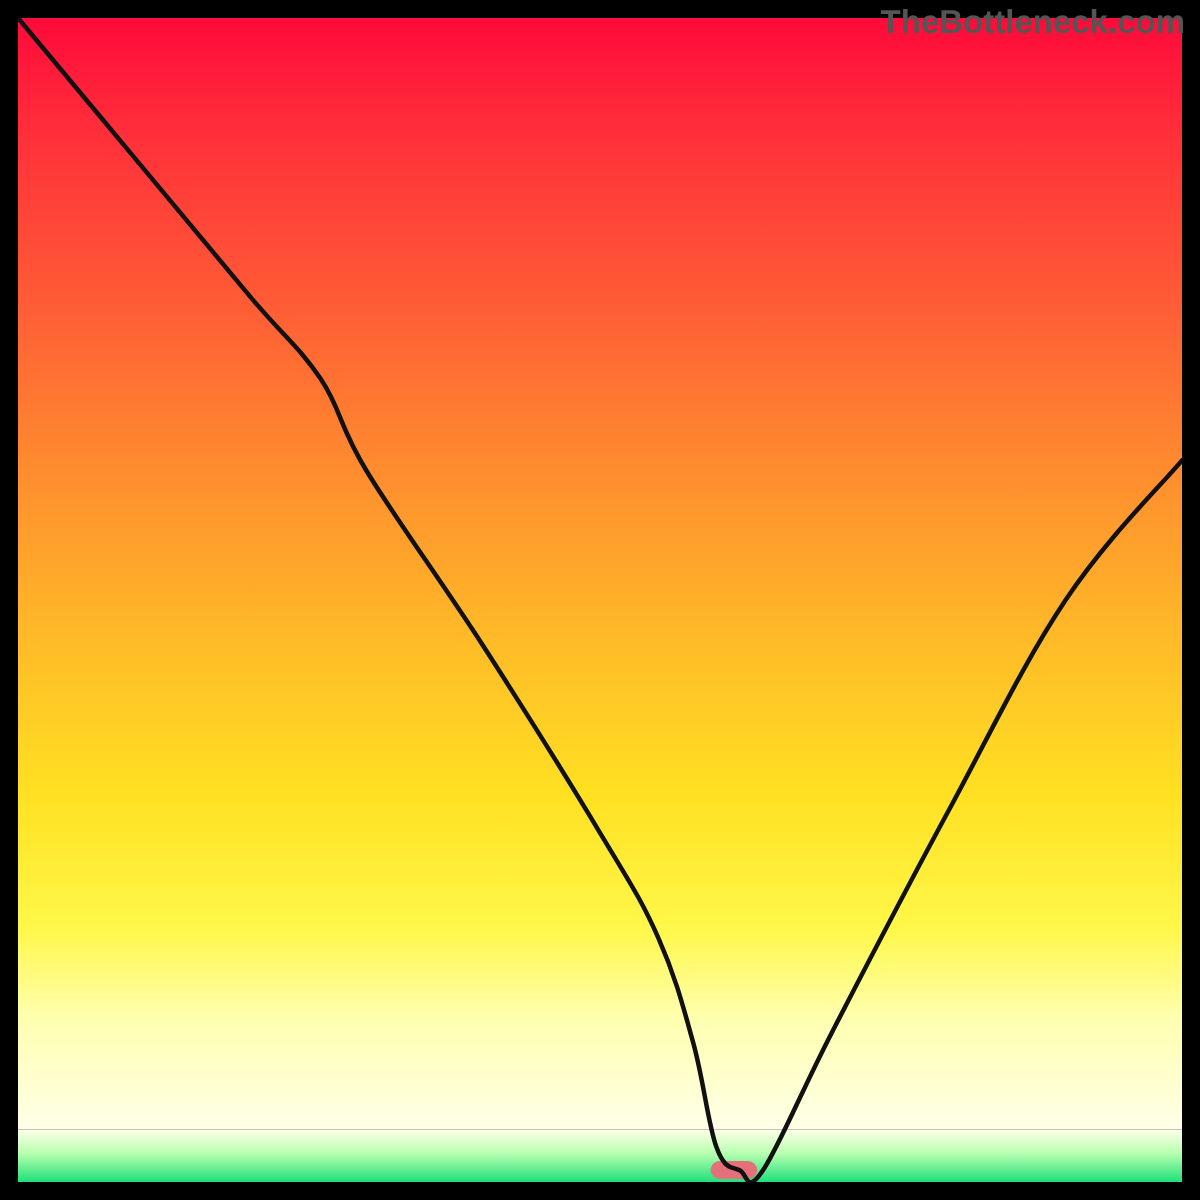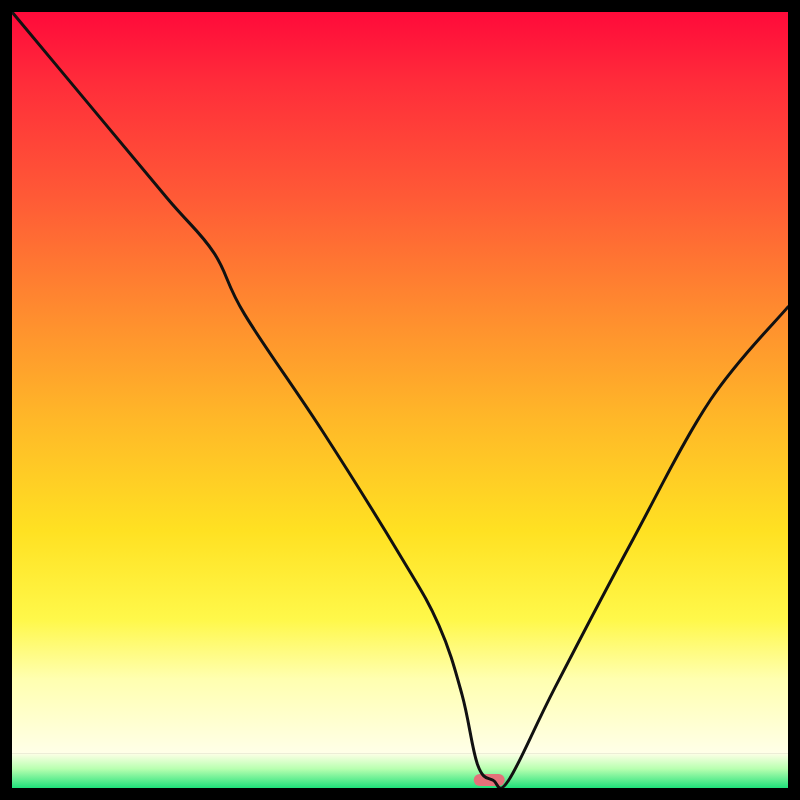--- a/index.html
+++ b/index.html
@@ -51,13 +51,14 @@
           <stop offset="100%" stop-color="#1fe07a"></stop>
         </linearGradient>
       </defs>
       <rect x="0" y="0" width="800" height="800" fill="#000"></rect>
       <rect x="12" y="12" width="776" height="741.0799999999999" fill="url(#gUp)"></rect>
       <rect x="12" y="753.0799999999999" width="776" height="34.92000000000007" fill="url(#gLo)"></rect>
       <rect x="473.72" y="774" width="31.04" height="12" rx="6" ry="6" fill="#e4717a"></rect>
       <path d="M 12 12 C 25.968000000000004 28.761599999999998, 61.664 71.5968, 89.60000000000001 105.11999999999999 C 117.53600000000002 138.64319999999998, 144.8512 171.70079999999996, 167.20000000000002 198.23999999999998 C 189.54880000000003 224.7792, 199.79200000000003 231.60800000000003, 213.76000000000002 252.56000000000003 C 227.728 273.51200000000006, 225.24479999999997 282.5136, 244.79999999999998 314.64 C 264.35519999999997 346.7664, 294.46400000000006 387.73920000000004, 322.40000000000003 431.04 C 350.336 474.3408, 379.048 520.28, 400 555.1999999999999 C 420.952 590.1199999999999, 427.6256 599.8976, 438.8 625.0400000000001 C 449.9744 650.1824000000001, 455.096 669.7376, 462.08 694.88 C 469.06399999999996 720.0224, 472.01279999999997 749.3552, 477.59999999999997 764.72 C 483.18719999999996 780.0848000000001, 487.5328 777.4464, 493.12 780.24 C 498.7072 783.0336, 497.4656 797.0016, 508.64 780.24 C 519.8144 763.4784, 532.8512 730.4208, 555.1999999999999 687.12 C 577.5487999999999 643.8192, 604.864 591.3616, 632.8000000000001 539.68 C 660.7360000000001 487.99839999999995, 682.4639999999999 441.904, 710.4 400 C 738.336 358.096, 774.032 323.6416, 788 306.88" fill="none" stroke="#111111" stroke-width="3" stroke-linecap="round" stroke-linejoin="round"></path>
       <rect x="6" y="6" width="788" height="788" fill="none" stroke="#000" stroke-width="12"></rect>
     </svg>
+  <div class="watermark">TheBottleneck.com</div>
 </div>
 
 </body></html>

